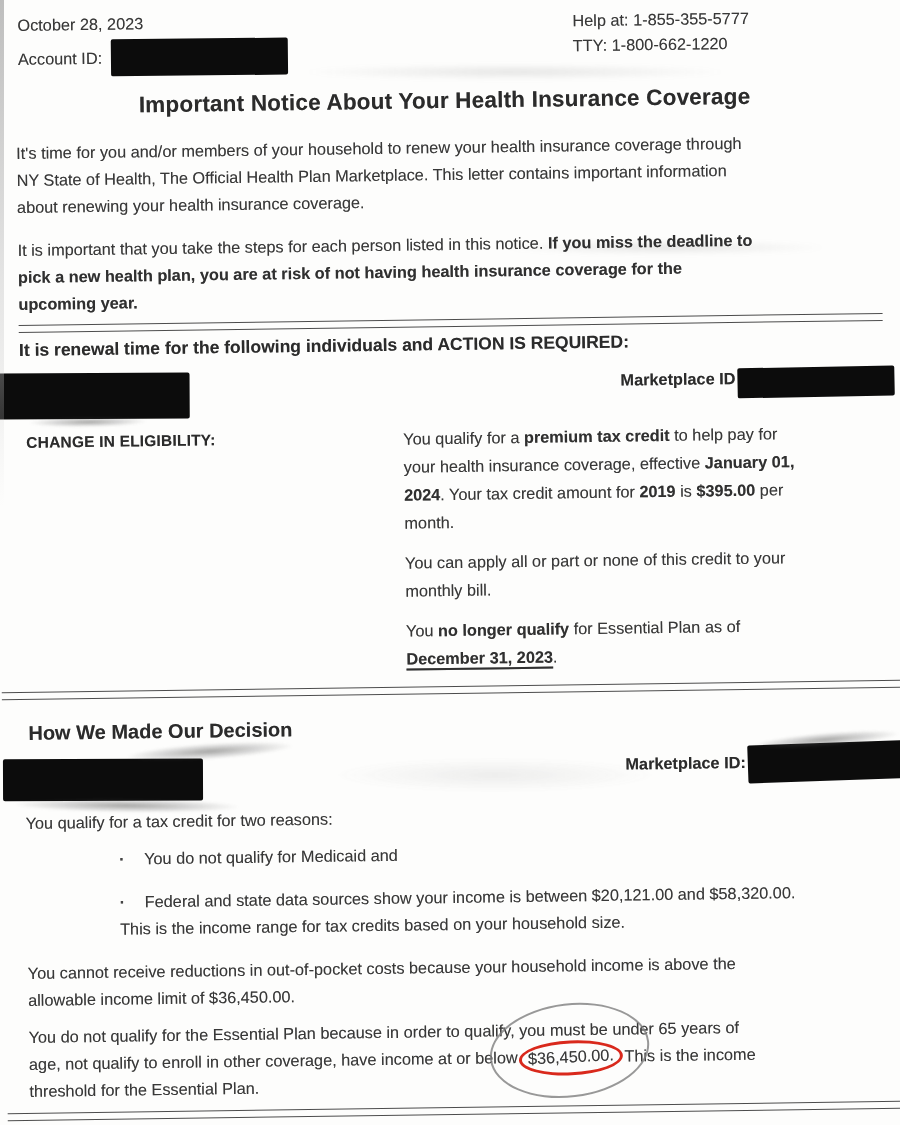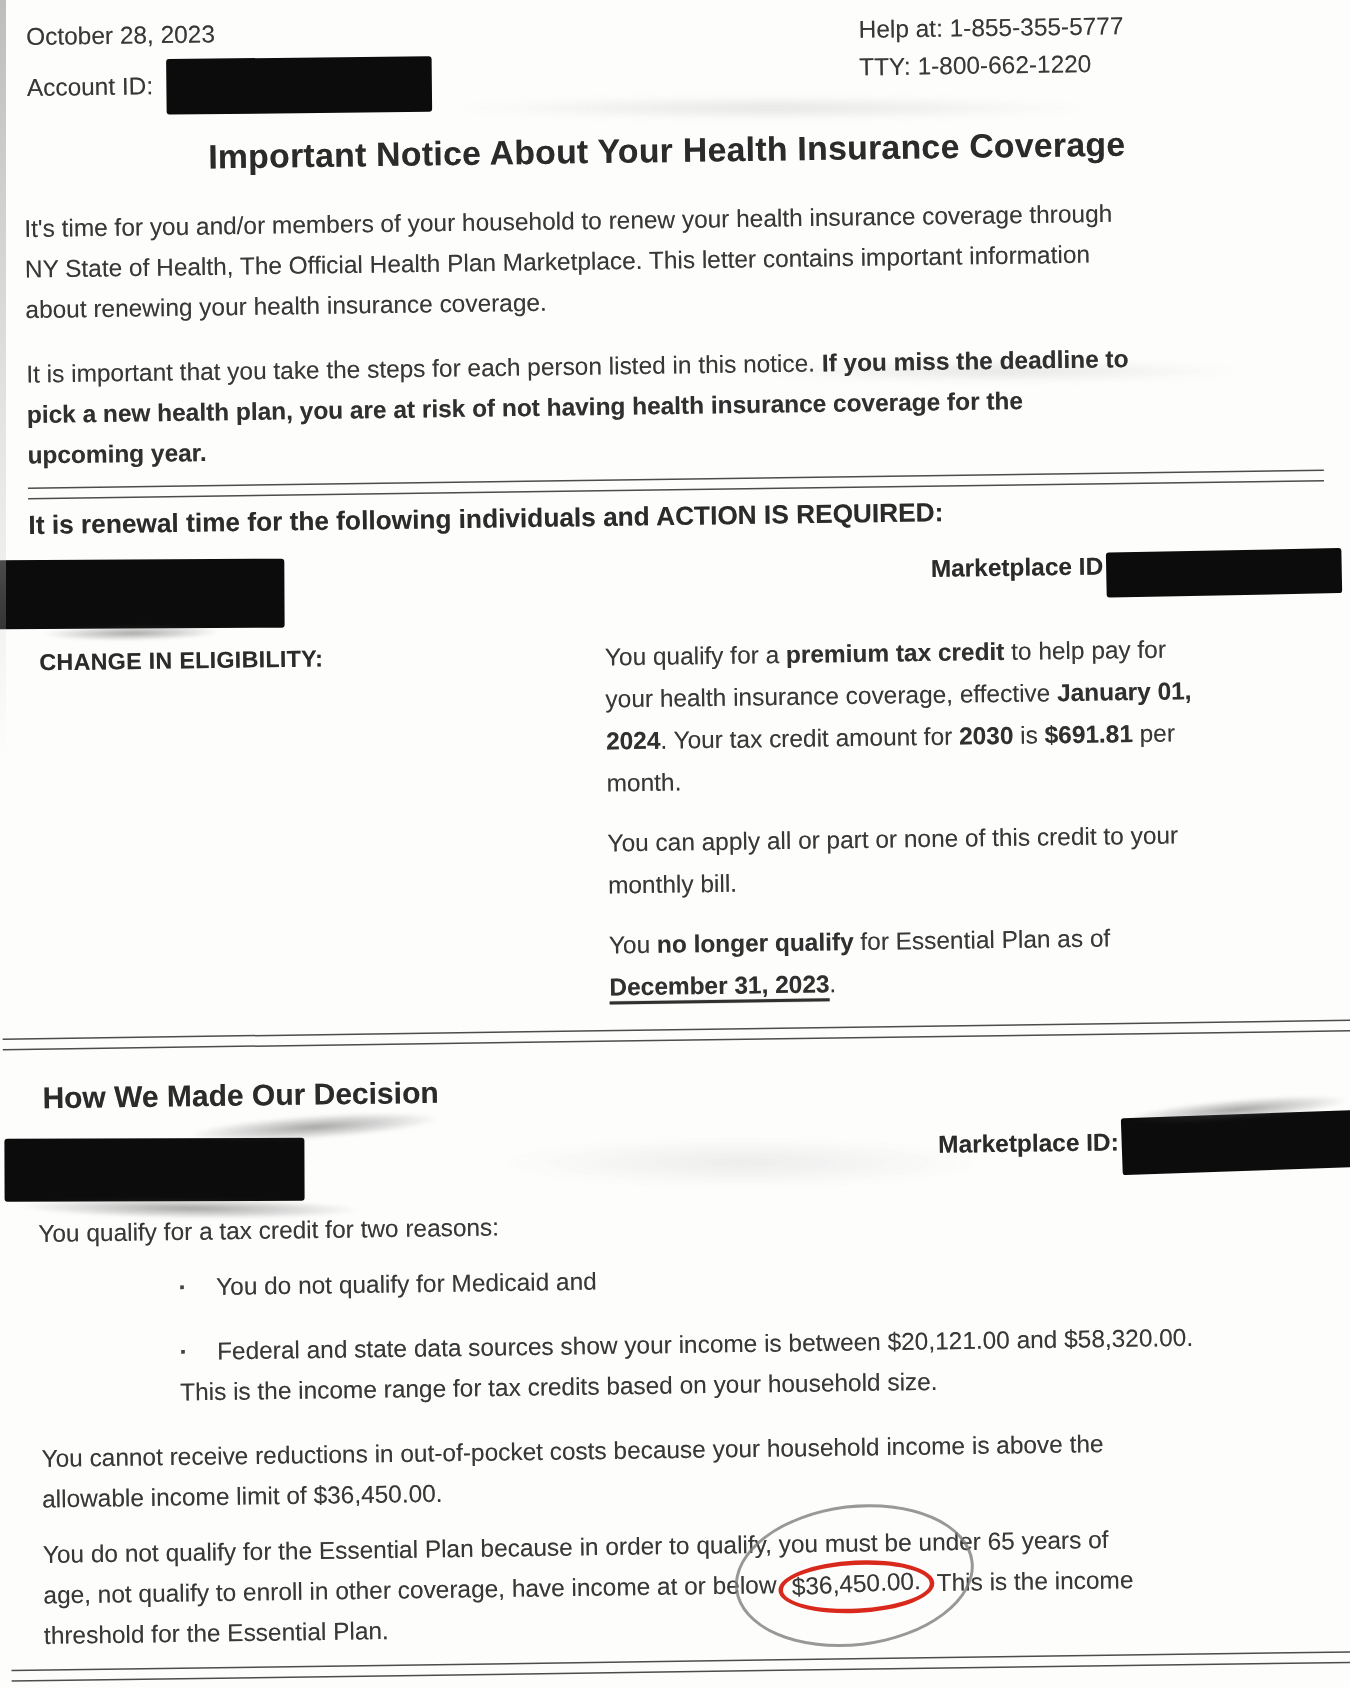--- a/index.html
+++ b/index.html
@@ -124,21 +124,21 @@
           <span class="redaction id-box"></span>
         </span>
       <div class="smudge sm-d"></div>
     </div>
 
     <div class="two-col">
       <div class="change-label">CHANGE IN ELIGIBILITY:</div>
       <div class="col-right">
         <p class="body-text"><span>You qualify for a </span><strong>premium tax credit</strong><span> to help pay for
 your health insurance coverage, effective </span><strong>January 01,
-2024</strong><span>. Your tax credit amount for </span><strong>2030</strong><span> is </span><strong>$691.81</strong><span> per
+2024</strong><span>. Your tax credit amount for </span><strong>2019</strong><span> is </span><strong>$395.00</strong><span> per
 month.</span></p>
         <p class="body-text rp2">You can apply all or part or none of this credit to your
 monthly bill.</p>
         <p class="body-text rp3"><span>You </span><strong>no longer qualify</strong><span> for Essential Plan as of
 </span><strong class="date-underline">December 31, 2023</strong><span>.</span></p>
       </div>
     </div>
 
     <div class="double-rule rule-2"></div>
 

